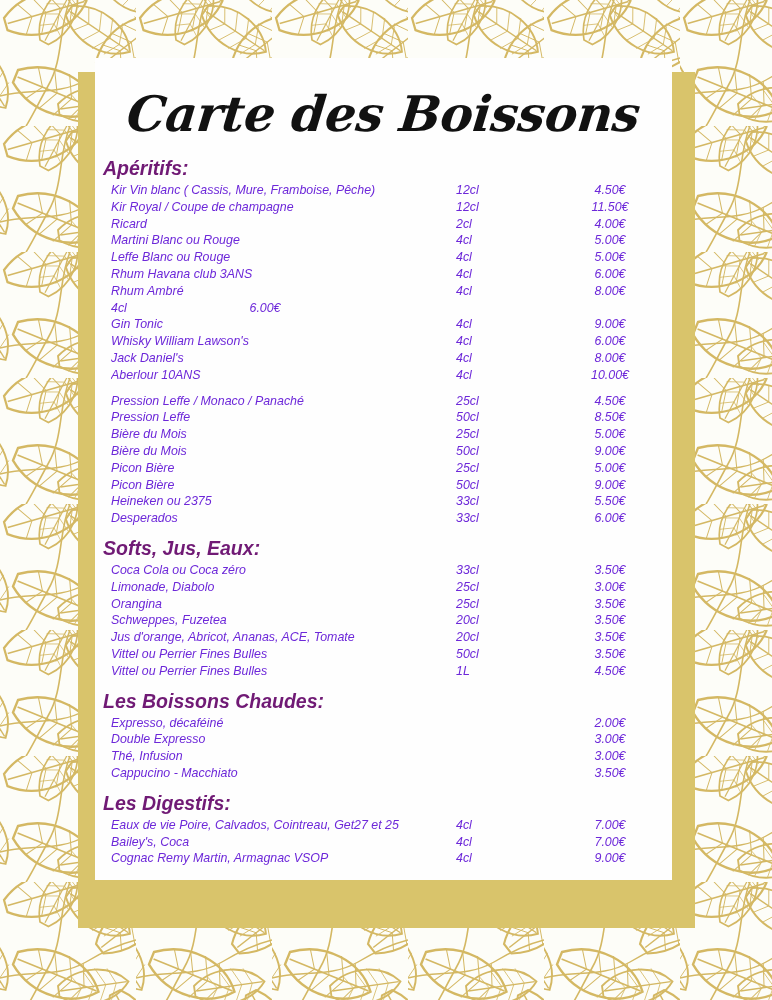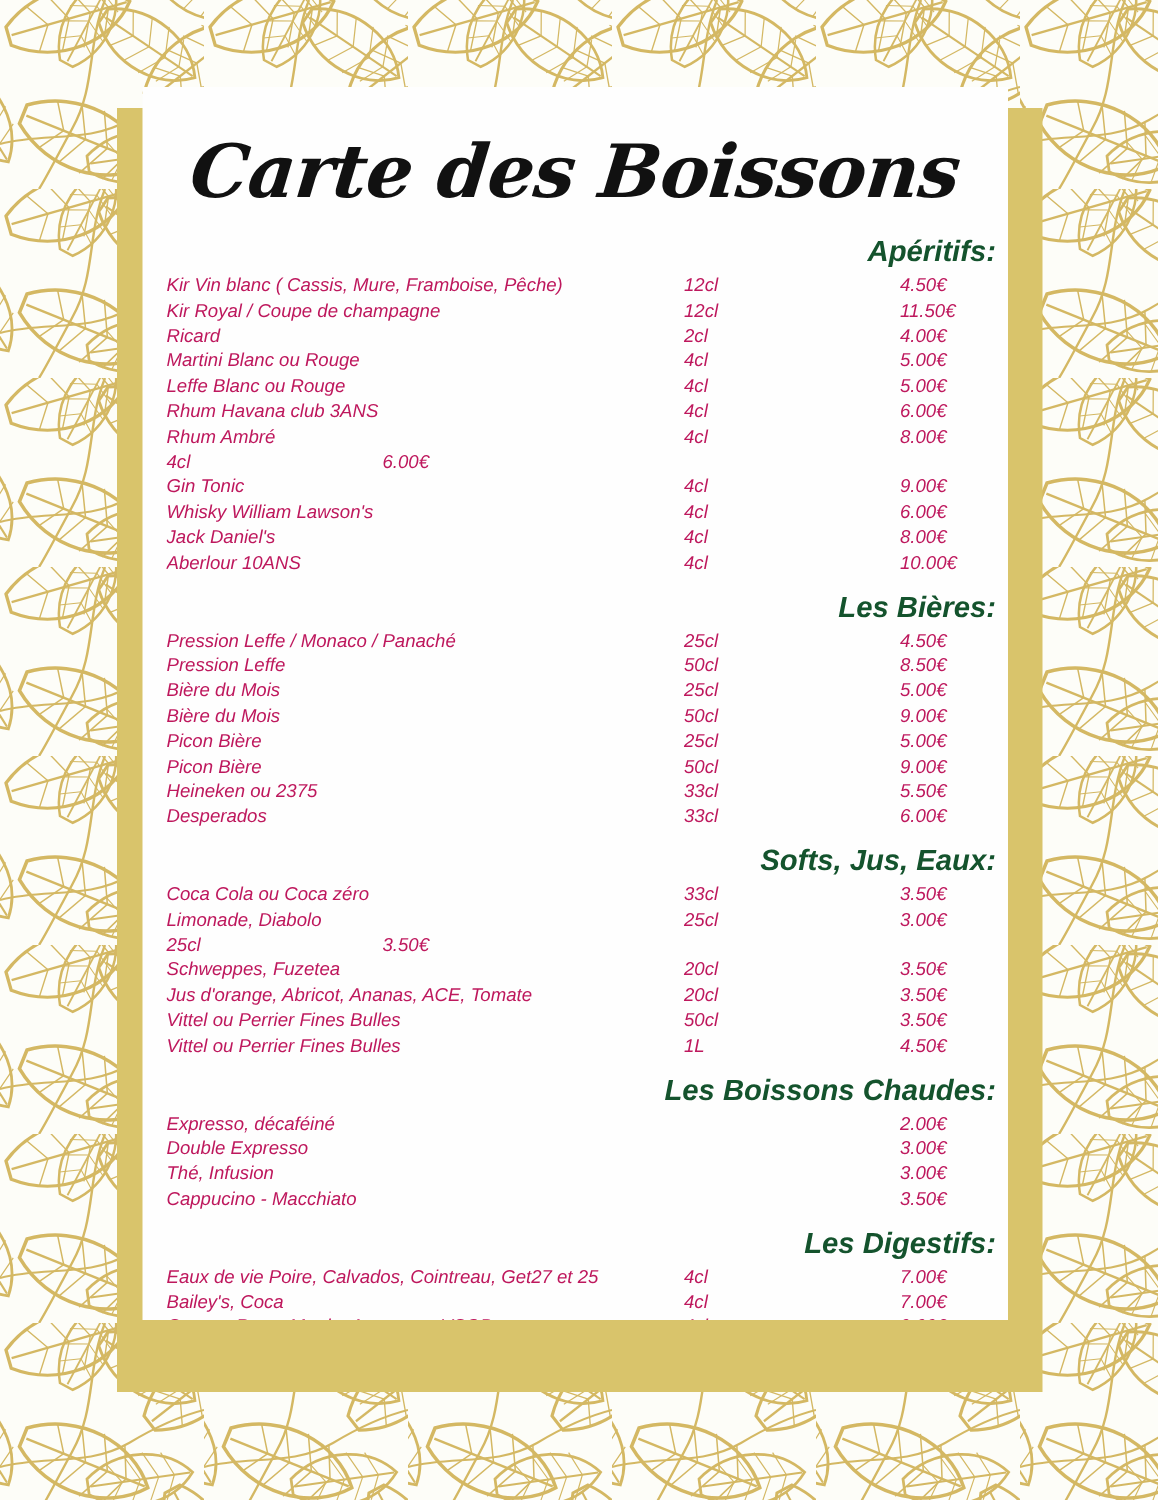--- a/index.html
+++ b/index.html
@@ -79,59 +79,57 @@
   .section + .section {
     margin-top: 9px;
   }
 
   .section-title {
     font-family: "Liberation Sans", sans-serif;
     font-weight: bold;
     font-style: italic;
     font-size: 19.5px;
     line-height: 25px;
-    color: #14532d;
+    color: #701a75;
     margin: 0 0 1px 0;
     padding-left: 0px;
-    text-align: right;
   }
 
   .items {
     list-style: none;
     margin: 0;
     padding: 0;
   }
 
   .item {
     display: flex;
     align-items: baseline;
     font-family: "Liberation Sans", sans-serif;
     font-style: italic;
     font-size: 12.4px;
     line-height: 16.8px;
-    color: #be185d;
+    color: #6d28d9;
     padding-left: 8px;
   }
 
   .item-name {
     flex: 0 0 345px;
     white-space: nowrap;
     overflow: hidden;
   }
 
   .item-vol {
     flex: 0 0 105px;
     white-space: nowrap;
   }
 
   .item-price {
     flex: 0 0 98px;
-    text-align: left;
+    text-align: center;
     white-space: nowrap;
-    margin-left: 39px;
   }
 </style>
 </head>
 <body>
 
 <svg id="leaf-bg" viewBox="0 0 772 1000" preserveAspectRatio="none" aria-hidden="true">
   <rect x="0" y="0" width="772" height="1000" fill="#fdfdf8"></rect>
   <defs>
     <g id="leafshape">
       <path d="M0,0 C26,-20 62,-16 80,6 C62,28 26,32 0,12 Z" fill="none" stroke="#d4b863" stroke-width="2.1"></path>
@@ -222,21 +220,20 @@
             <span class="item-price">8.00€</span>
           </li>
           <li class="item">
             <span class="item-name">Aberlour 10ANS</span>
             <span class="item-vol">4cl</span>
             <span class="item-price">10.00€</span>
           </li>
         </ul>
       </div>
       <div class="section">
-        <div class="section-title">Les Bières:</div>
         <ul class="items">
           <li class="item">
             <span class="item-name">Pression Leffe / Monaco / Panaché</span>
             <span class="item-vol">25cl</span>
             <span class="item-price">4.50€</span>
           </li>
           <li class="item">
             <span class="item-name">Pression Leffe</span>
             <span class="item-vol">50cl</span>
             <span class="item-price">8.50€</span>
@@ -280,20 +277,21 @@
             <span class="item-name">Coca Cola ou Coca zéro</span>
             <span class="item-vol">33cl</span>
             <span class="item-price">3.50€</span>
           </li>
           <li class="item">
             <span class="item-name">Limonade, Diabolo</span>
             <span class="item-vol">25cl</span>
             <span class="item-price">3.00€</span>
           </li>
           <li class="item">
+            <span class="item-name">Orangina</span>
             <span class="item-vol">25cl</span>
             <span class="item-price">3.50€</span>
           </li>
           <li class="item">
             <span class="item-name">Schweppes, Fuzetea</span>
             <span class="item-vol">20cl</span>
             <span class="item-price">3.50€</span>
           </li>
           <li class="item">
             <span class="item-name">Jus d'orange, Abricot, Ananas, ACE, Tomate</span>

